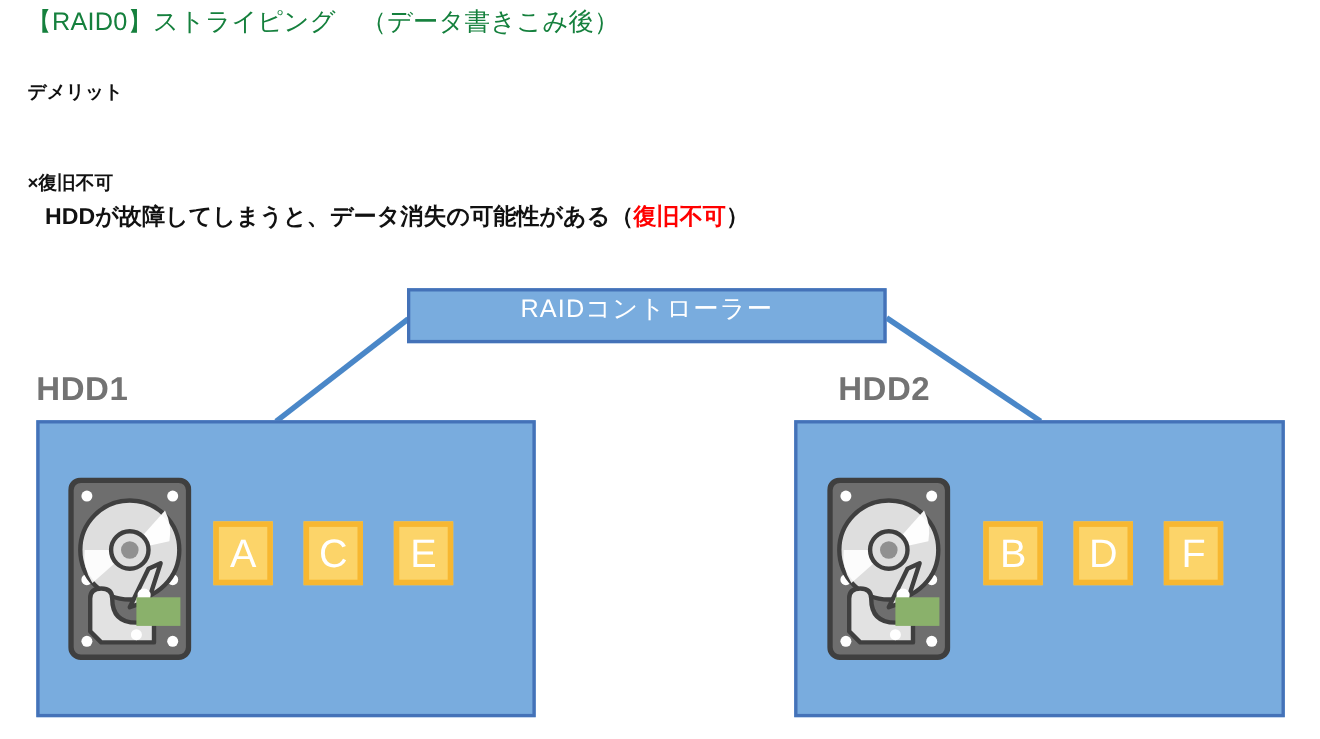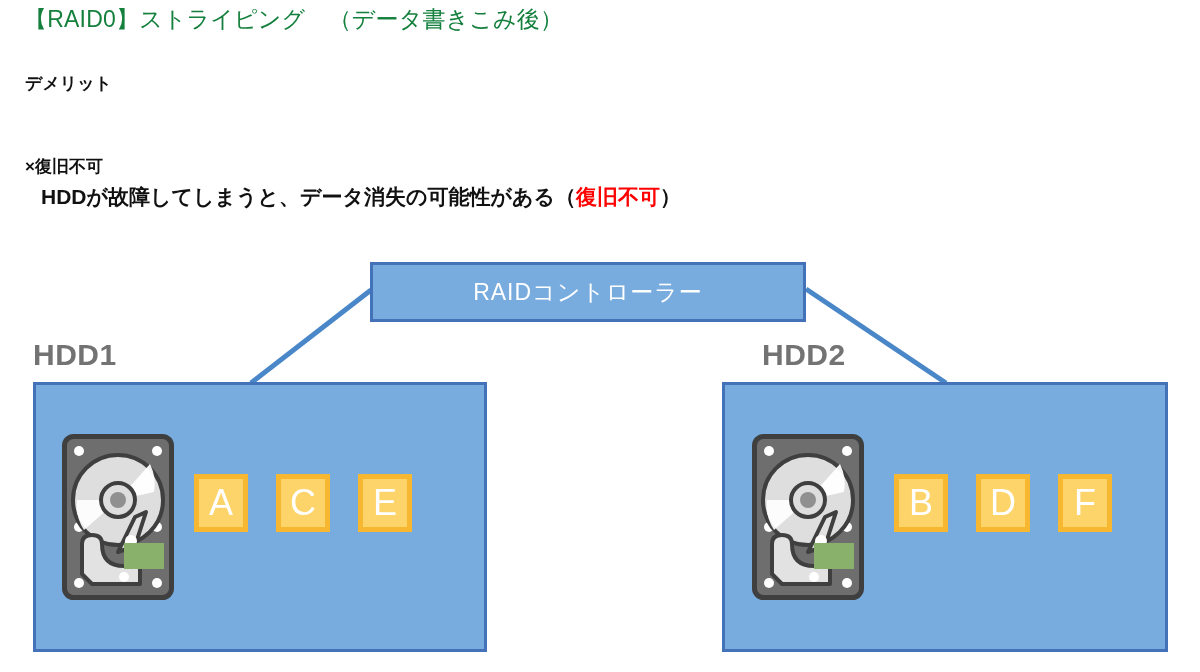--- a/index.html
+++ b/index.html
@@ -65,26 +65,25 @@
     margin-left: 16px;
   }
   .hl-red { color: #ff0000; }
 
   
   .controller {
     position: absolute;
     left: 370px;
     top: 262px;
     width: 436px;
-    height: 60px;
+    height: 50px;
     background: #79ACDE;
     border: 3px solid #4472B8;
     box-sizing: border-box;
     display: flex;
-    align-items: center;
     justify-content: center;
     color: #ffffff;
     font-size: 23px;
     letter-spacing: 1px;
   }
 
   
   svg.links {
     position: absolute;
     left: 0;

